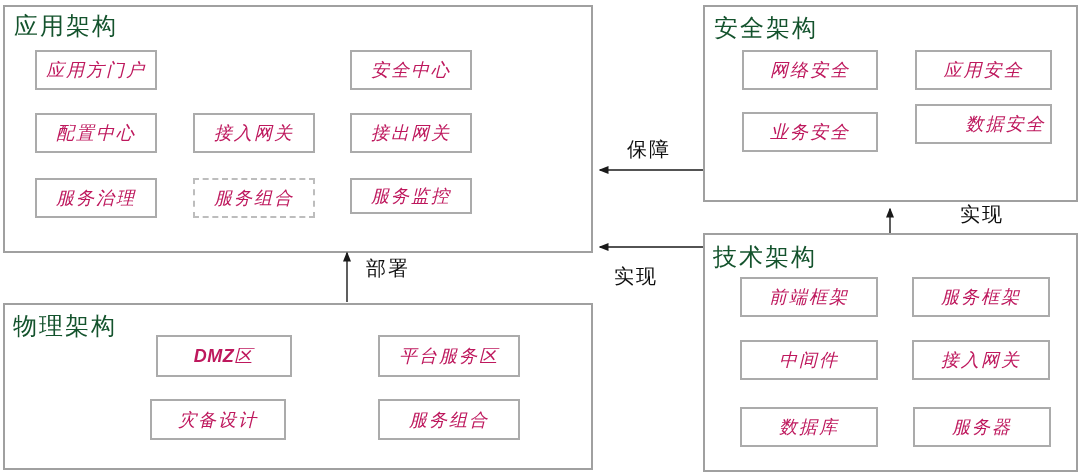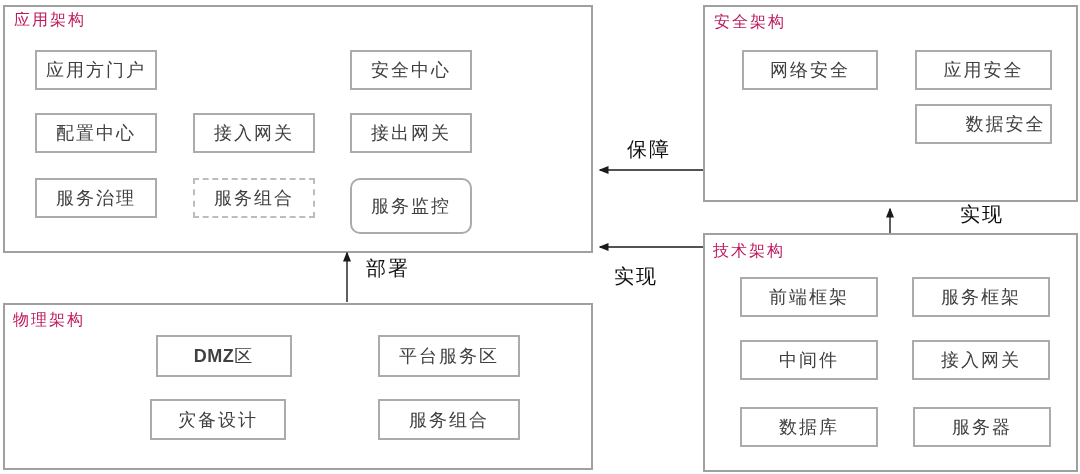--- a/index.html
+++ b/index.html
@@ -9,30 +9,31 @@
     color:#111;
   }
   .canvas { position:relative; width:1080px; height:474px; background:#fff; overflow:hidden; }
 
   .group {
     position:absolute; box-sizing:border-box;
     border:2px solid #a0a0a0; background:#ffffff;
   }
   .group-title {
     position:absolute; margin:0;
-    font-size:16px; font-weight:400; letter-spacing:2px; color:#be185d;
+    font-size:24px; font-weight:400; letter-spacing:2px; color:#14532d;
     white-space:nowrap;
   }
 
   .node {
     position:absolute; box-sizing:border-box;
     border:2px solid #ababab; background:#ffffff;
     display:flex; align-items:center; justify-content:center;
-    font-size:18px; letter-spacing:2px; color:#404040;
+    font-size:18px; letter-spacing:2px; color:#be185d;
     white-space:nowrap;
+    font-style:italic;
   }
   .node.dashed { border:2px dashed #bdbdbd; }
 
   .dmz-bold {
     font-family:"Liberation Sans","DejaVu Sans",sans-serif;
     font-weight:700; letter-spacing:0.5px; font-size:18px;
   }
 
   .arrows { position:absolute; left:0; top:0; pointer-events:none; }
 
@@ -60,24 +61,25 @@
 
   <div class="node" style="left:35px; top:50px; width:122px; height:40px;">应用方门户</div>
   <div class="node" style="left:350px; top:50px; width:122px; height:40px;">安全中心</div>
 
   <div class="node" style="left:193px; top:113px; width:122px; height:40px;">接入网关</div>
   <div class="node" style="left:35px; top:113px; width:122px; height:40px;">配置中心</div>
   <div class="node" style="left:350px; top:113px; width:122px; height:40px;">接出网关</div>
 
   <div class="node" style="left:35px; top:178px; width:122px; height:40px;">服务治理</div>
   <div class="node dashed" style="left:193px; top:178px; width:122px; height:40px;">服务组合</div>
-  <div class="node" style="left:350px; top:178px; width:122px; height:56px;border-radius:10px;">服务监控</div>
+  <div class="node" style="left:350px; top:178px; width:122px; height:36px;">服务监控</div>
 
   <div class="node" style="left:742px; top:50px; width:136px; height:40px;">网络安全</div>
   <div class="node" style="left:915px; top:50px; width:137px; height:40px;">应用安全</div>
+  <div class="node" style="left:742px; top:112px; width:136px; height:40px;">业务安全</div>
   <div class="node" style="left:915px; top:104px; width:137px; height:40px;padding-left:44px;">数据安全</div>
 
   <div class="node" style="left:740px; top:277px; width:138px; height:40px;">前端框架</div>
   <div class="node" style="left:912px; top:277px; width:138px; height:40px;">服务框架</div>
   <div class="node" style="left:740px; top:340px; width:138px; height:40px;">中间件</div>
   <div class="node" style="left:912px; top:340px; width:138px; height:40px;">接入网关</div>
   <div class="node" style="left:740px; top:407px; width:138px; height:40px;">数据库</div>
   <div class="node" style="left:913px; top:407px; width:138px; height:40px;">服务器</div>
 
   <div class="node" style="left:156px; top:335px; width:136px; height:42px;">

